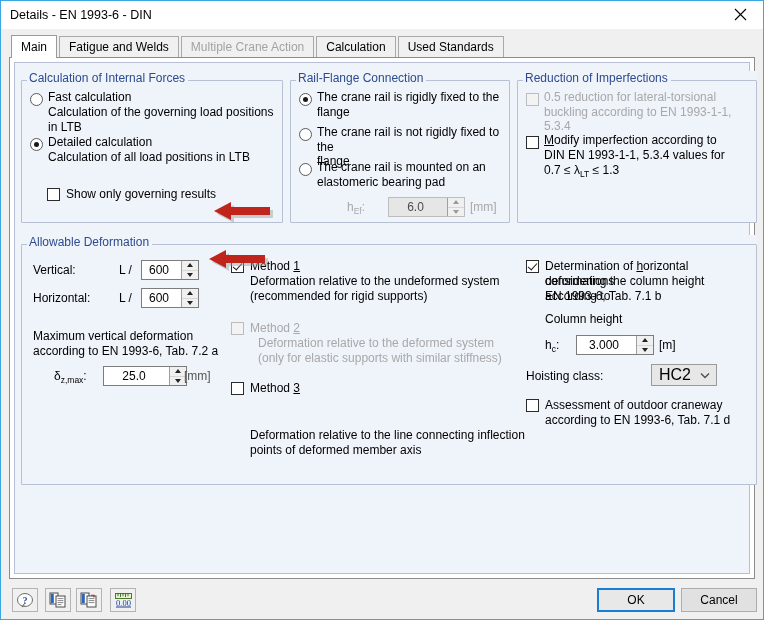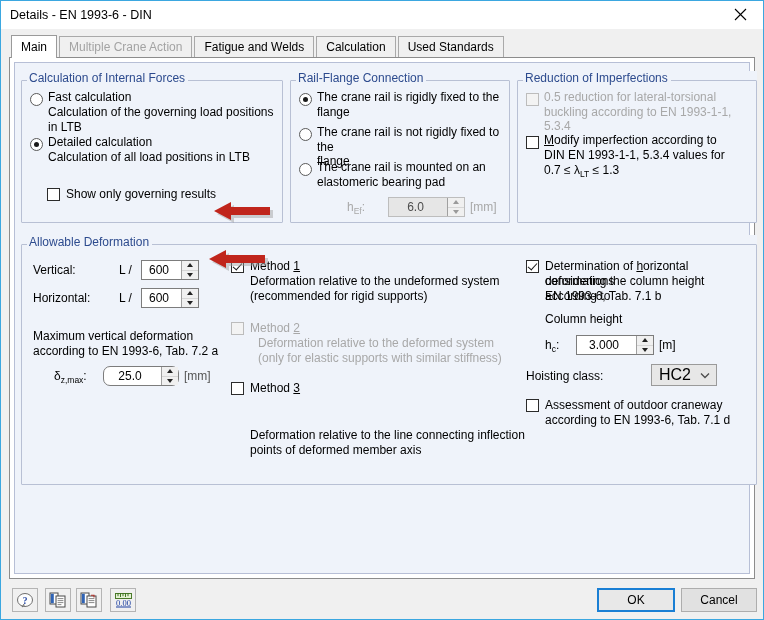--- a/index.html
+++ b/index.html
@@ -286,22 +286,22 @@
     <div class="close-btn">
       <svg width="13" height="13" viewBox="0 0 13 13">
         <line x1="1" y1="1" x2="12" y2="12" stroke="#000" stroke-width="1.1"></line>
         <line x1="12" y1="1" x2="1" y2="12" stroke="#000" stroke-width="1.1"></line>
       </svg>
     </div>
   </div>
 
   <div class="tabstrip">
     <div class="tab active">Main</div>
+    <div class="tab">Fatigue and Welds</div>
     <div class="tab disabled">Multiple Crane Action</div>
-    <div class="tab">Fatigue and Welds</div>
     <div class="tab">Calculation</div>
     <div class="tab">Used Standards</div>
   </div>
 
   <div class="page">
     <div class="inner">
 
       <div class="group" style="left:6px; top:8px; width:262px; height:152px;">
         <div class="group-frame"></div>
         <div class="group-title">Calculation of Internal Forces</div>
@@ -400,21 +400,21 @@
               <div>
                   <span class="ar dn"></span>
                 </div>
             </div>
           </div>
 
           <div class="txt" style="left:12px; top:78px; width:215px;">Maximum vertical deformation
 according to EN 1993-6, Tab. 7.2 a</div>
 
           <div class="plain" style="left:33px; top:118px;"><span>δ</span><sub>z,max</sub><span>:</span></div>
-          <div class="field" style="left:82px; top:115px; width:76px;border-radius:7px;">
+          <div class="field" style="left:82px; top:115px; width:84px;">
             <div class="val">25.0</div>
             <div class="spin">
               <div>
                   <span class="ar up"></span>
                 </div>
               <div>
                   <span class="ar dn"></span>
                 </div>
             </div>
           </div>

